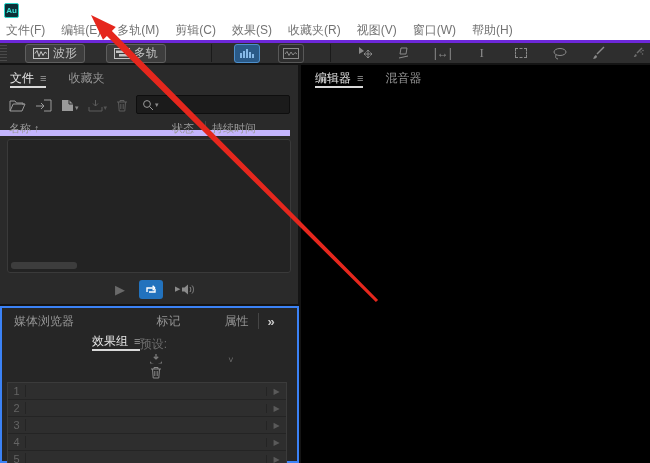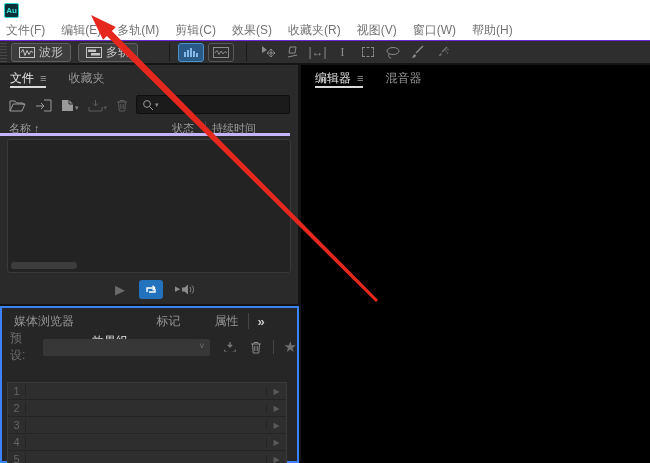--- a/index.html
+++ b/index.html
@@ -13,21 +13,21 @@
   .logo { display:inline-block; margin-left:4px; width:15px; height:15px; line-height:13px;
           text-align:center; font-size:8px; font-weight:bold; color:#3ee0d6;
           background:#0c3138; border:1px solid #2fd8cc; border-radius:2px; }
   .win-title { margin-left:7px; font-size:12px; color:#9e9e9e; }
   .menubar { position:absolute; left:0; top:20px; height:20px; display:flex; gap:16px;
              padding-left:6px; align-items:center; }
   .menu-item { font-size:12px; color:#737373; cursor:default; }
 
   
   .toolbar { position:absolute; left:0; top:40px; width:650px; height:23px; background:#2e2e2e;
-             border-top:1px solid #6d28d9; display:flex; align-items:center; }
+             border-top:3px solid #6d28d9; display:flex; align-items:center;justify-content:space-between; }
   .gripper { width:7px; height:100%; background:repeating-linear-gradient(
              to bottom,#2e2e2e 0 2px,#4a4a4a 2px 3px); margin-right:4px; }
   .tbtn { height:19px; display:flex; align-items:center; gap:4px; padding:0 7px;
           background:#3d3d3d; border:1px solid #5f5f5f; border-radius:3px;
           color:#c4c4c4; font-size:12px; margin-right:7px; }
   .tsep { width:1px; height:18px; background:#1a1a1a; margin:0 8px; }
   .viewbtn { width:26px; height:19px; border-radius:3px; display:flex; align-items:center;
              justify-content:center; margin-right:4px; }
   .viewbtn.sel { background:#2a5a88; border:1px solid #4d8fcc; }
   .viewbtn.unsel { background:transparent; border:1px solid #585858; }
@@ -50,21 +50,21 @@
   .files-panel { left:0; top:65px; width:298px; height:239px;padding-left:40px; }
   .iconrow { position:absolute; left:0; top:28px; right:0; height:24px; display:flex;
              align-items:center; }
   .fic { display:flex; align-items:flex-end; margin-left:9px; }
   .tiny-caret { font-size:7px; color:#8a8a8a; margin-left:1px; }
   .tiny-caret.dim { color:#555; }
   .searchbox { position:absolute; left:136px; top:2px; width:154px; height:19px;
                background:#1b1b1b; border:1px solid #0e0e0e; border-radius:2px;
                display:flex; align-items:center; padding-left:5px; }
   .colhead { position:absolute; left:0; top:54px; right:8px; height:17px; font-size:11px;
-             color:#9a9a9a; border-bottom:3px solid #c4b5fd; }
+             color:#9a9a9a; border-bottom:6px solid #c4b5fd; }
   .colsep { position:absolute; left:205px; top:2px; width:1px; height:12px; background:#454545; }
   .filelist { position:absolute; left:7px; top:74px; width:284px; height:134px;
               background:#232323; border:1px solid #3a3a3a; border-radius:3px; }
   .hscroll { position:absolute; left:3px; bottom:3px; width:66px; height:7px;
              background:#3d3d3d; border-radius:3px; }
   .transport { position:absolute; left:0; top:212px; right:0; height:24px; display:flex;
                align-items:center; }
   .playbtn { margin-left:115px; color:#6a6a6a; font-size:13px; }
   .loopbtn { margin-left:14px; width:24px; height:19px; background:#2272bd; border-radius:3px;
              display:flex; align-items:center; justify-content:center; }
@@ -74,21 +74,21 @@
   .editor-panel { left:301px; top:65px; width:349px; height:398px; background:#000000; }
   .editor-panel .tabrow { padding-left:10px; }
 
   
   .rack-panel { left:0; top:306px; width:299px; height:157px; background:#262626;
                 border:2px solid #3b82f6; }
   .rack-panel .tabrow { padding-left:8px; }
   .tab-ovf-sep { width:1px; height:16px; background:#454545; margin-left:6px; }
   .overflow { margin-left:8px; color:#c8c8c8; font-size:13px; font-weight:bold; }
   .presetrow { position:absolute; left:0; top:28px; right:0; height:22px; display:flex;
-               align-items:center; font-size:12px; }
+               align-items:center; font-size:12px;flex-direction:column; }
   .preset-label { margin-left:8px; color:#6b6b6b; }
   .preset-dd { margin-left:6px; width:172px; height:17px; background:#373737; border-radius:2px;
                position:relative; }
   .preset-dd .caret { position:absolute; right:5px; top:2px; font-size:9px; color:#6f6f6f; }
   .pr-ic { margin-left:12px; display:flex; align-items:center; }
   .pr-sep { width:1px; height:14px; background:#454545; margin-left:11px; }
   .star { margin-left:10px; color:#6e6e6e; font-size:15px; }
   .rack { position:absolute; left:5px; top:74px; width:280px; border:1px solid #3b3b3b; }
   .rack-row { height:17px; background:#2e2e2e; border-bottom:1px solid #242424;
               display:flex; align-items:center; }
@@ -299,21 +299,21 @@
       <div class="tab">
         <span>媒体浏览器</span>
       </div>
       <div class="tab active" style="margin-left:10px;margin-top:40px;">
         <span>效果组</span>
         <span class="hamburger">≡</span>
       </div>
       <div class="tab" style="margin-left:8px;">
         <span>标记</span>
       </div>
-      <div class="tab" style="margin-left:26px;">
+      <div class="tab" style="margin-left:36px;">
         <span>属性</span>
       </div>
       <span class="tab-ovf-sep"></span>
       <span class="overflow">»</span>
     </div>
     <div class="presetrow">
       <span class="preset-label">预设:</span>
       <span class="preset-dd">
         <span class="caret">˅</span>
       </span>

